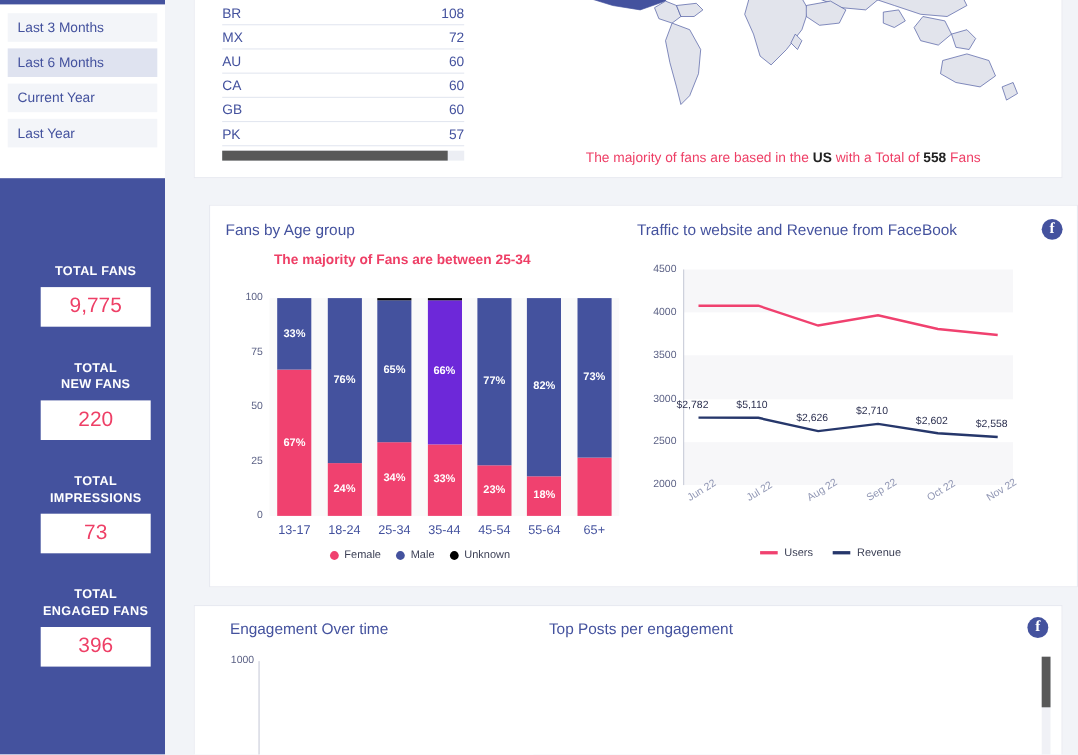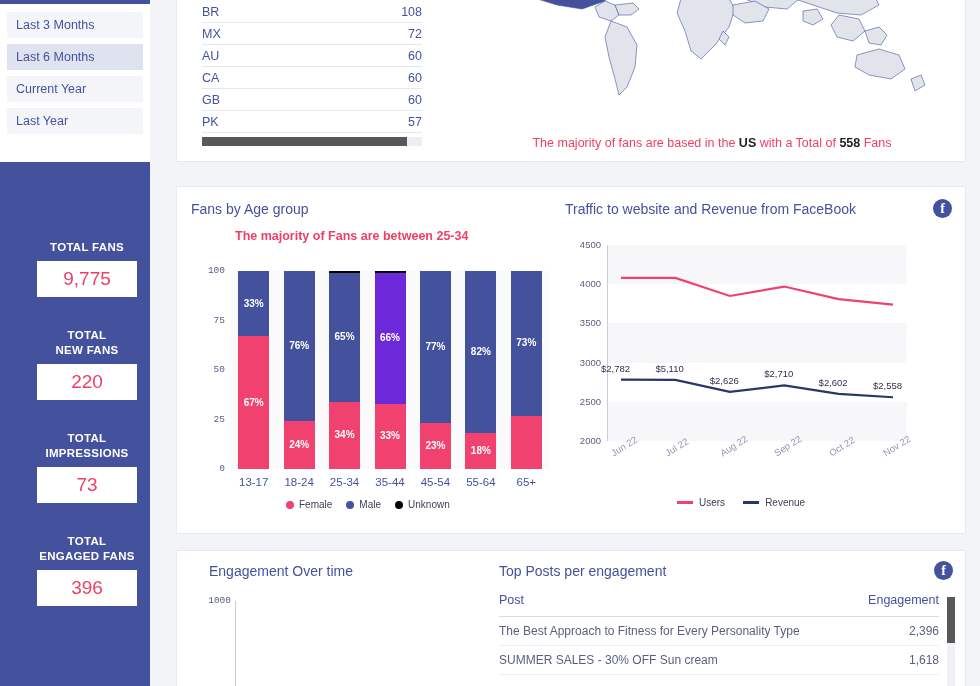--- a/index.html
+++ b/index.html
@@ -68,37 +68,37 @@
   .ct-scrollbar i { display: block; height: 9px; width: 205px; background: #585858; }
 
   .map-wrap { position: absolute; left: 310px; top: 2px; width: 450px; height: 140px; }
   .map-caption {
     position: absolute; left: 310px; top: 163px; width: 450px;
     text-align: center; font-size: 12.5px; color: #ee3f66;
   }
   .map-caption b { color: #222222; font-weight: bold; }
 
   
-  #card-mid { left: 26px; top: 186px; width: 790px; height: 348px; }
+  #card-mid { left: 40px; top: 186px; width: 790px; height: 348px; }
   .panel-title {
     color: #44529e; font-size: 14px; font-weight: normal;
   }
   .sub-note { color: #ee3f66; font-size: 12.5px; font-weight: bold; }
 
   .fb-icon {
     width: 19px; height: 19px; border-radius: 50%;
     background: #44529e; display: flex; align-items: center;
     justify-content: center; color: #fff; font-size: 14px;
     font-family: "Liberation Serif", serif; font-weight: bold;
     line-height: 1;
   }
 
   
   #age-chart { position: absolute; left: 14px; top: 14px; width: 370px; height: 320px; }
-  .axis-label { position: absolute; font-size: 9.5px; color: #5b6185; text-align: right; width: 24px; font-family: Liberation Mono, monospace; }
+  .axis-label { position: absolute; font-size: 9.5px; color: #5b6185; text-align: right; width: 24px; }
   .plot { position: absolute; background: #fafafa; }
   .bar-col { position: absolute; bottom: 0; width: 31px; }
   .seg { position: absolute; width: 100%; left: 0; }
   .seg span {
     position: absolute; width: 100%; text-align: center;
     color: #ffffff; font-size: 10px; font-weight: bold;
   }
   .cat-label {
     position: absolute; font-size: 11.5px; color: #44529e; text-align: center;
     width: 42px;
@@ -405,36 +405,20 @@
             <div class="eb-col" style="left: 133.167px; top: 38px; height: 190px;"></div>
             <div class="eb-col" style="left: 174.833px; top: 38px; height: 190px;"></div>
             <div class="eb-col" style="left: 216.5px; top: 38px; height: 190px;"></div>
             <div class="eb-col" style="left: 258.167px; top: 38px; height: 190px;"></div>
           </div>
       </div>
 
       <div id="posts">
         <div class="panel-title" style="position:absolute;left:0;top:0;">Top Posts per engagement</div>
         <div class="fb-icon" style="position:absolute;right:2px;top:-2px;">f</div>
-        <div style="position:absolute;left:0;top:30px;width:440px;">
-          <div class="posts-head">
-            <span>Post</span>
-            <span>Engagement</span>
-          </div>
-          <div id="post-rows">
-              <div class="post-row">
-                <span>The Best Approach to Fitness for Every Personality Type</span>
-                <span>2,396</span>
-              </div>
-              <div class="post-row">
-                <span>SUMMER SALES - 30% OFF Sun cream</span>
-                <span>1,618</span>
-              </div>
-            </div>
-        </div>
         <div class="posts-scroll">
             <i></i>
           </div>
       </div>
     </div>
 
   </div>
 </div>
 
 </body></html>

